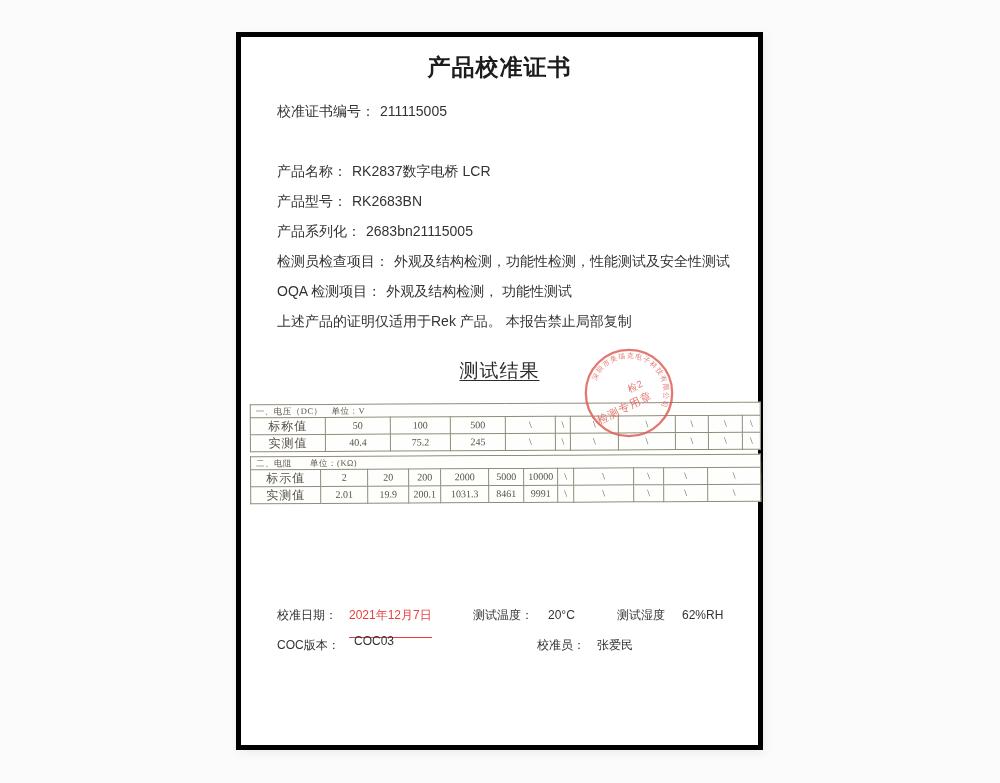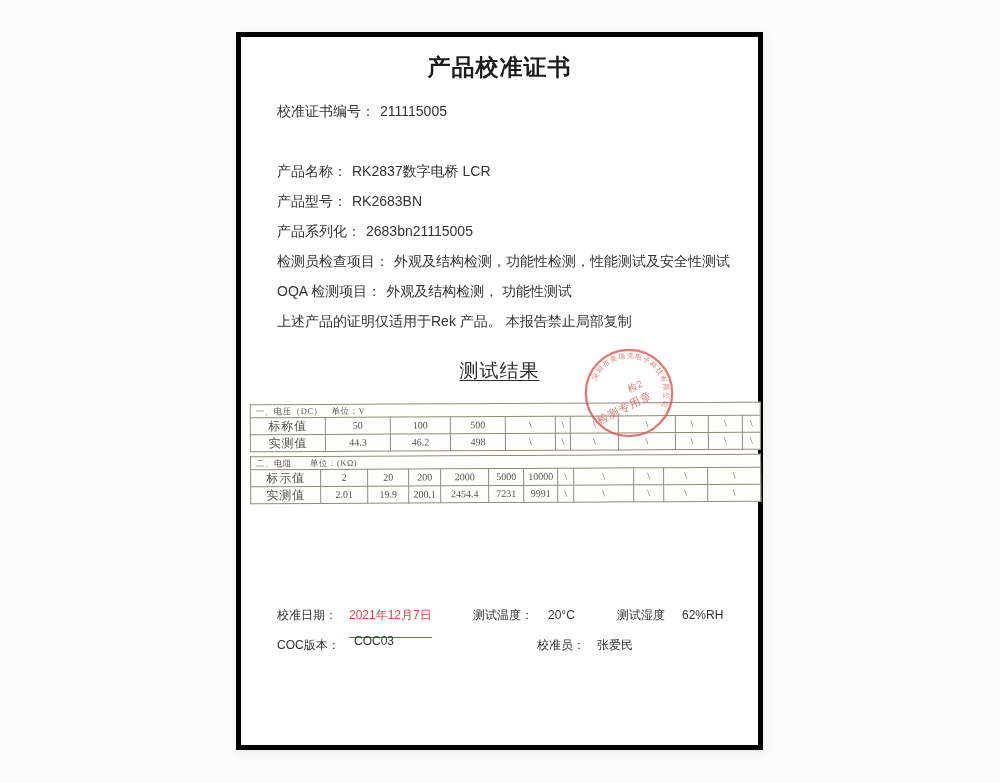--- a/index.html
+++ b/index.html
@@ -148,23 +148,23 @@
               <td>\</td>
               <td>\</td>
               <td>\</td>
               <td>\</td>
               <td>\</td>
               <td>\</td>
               <td>\</td>
             </tr>
             <tr>
               <td class="rowlabel">实测值</td>
-              <td>44.3</td>
-              <td>46.2</td>
-              <td>498</td>
+              <td>40.4</td>
+              <td>75.2</td>
+              <td>245</td>
               <td>\</td>
               <td>\</td>
               <td>\</td>
               <td>\</td>
               <td>\</td>
               <td>\</td>
               <td>\</td>
             </tr>
           </tbody>
         </table>
@@ -199,22 +199,22 @@
               <td>\</td>
               <td>\</td>
               <td>\</td>
               <td>\</td>
             </tr>
             <tr>
               <td class="rowlabel">实测值</td>
               <td>2.01</td>
               <td>19.9</td>
               <td>200.1</td>
-              <td>2454.4</td>
-              <td>7231</td>
+              <td>1031.3</td>
+              <td>8461</td>
               <td>9991</td>
               <td>\</td>
               <td>\</td>
               <td>\</td>
               <td>\</td>
               <td>\</td>
             </tr>
           </tbody>
         </table>
     </div>

